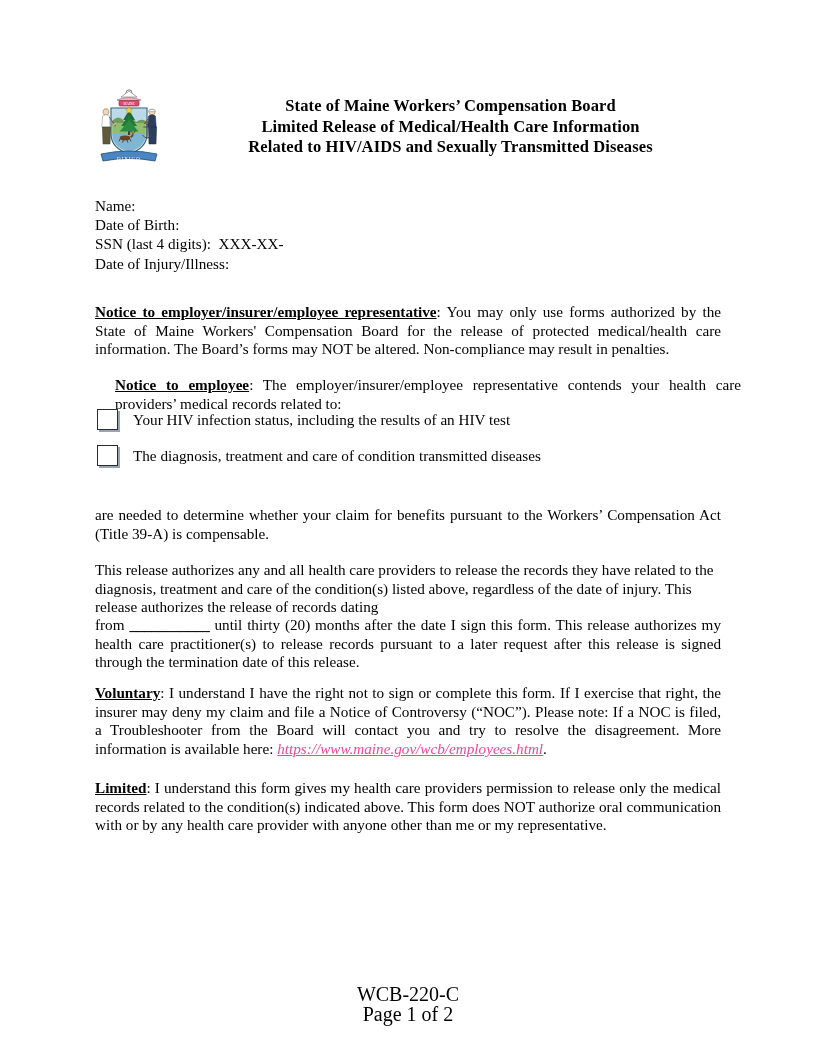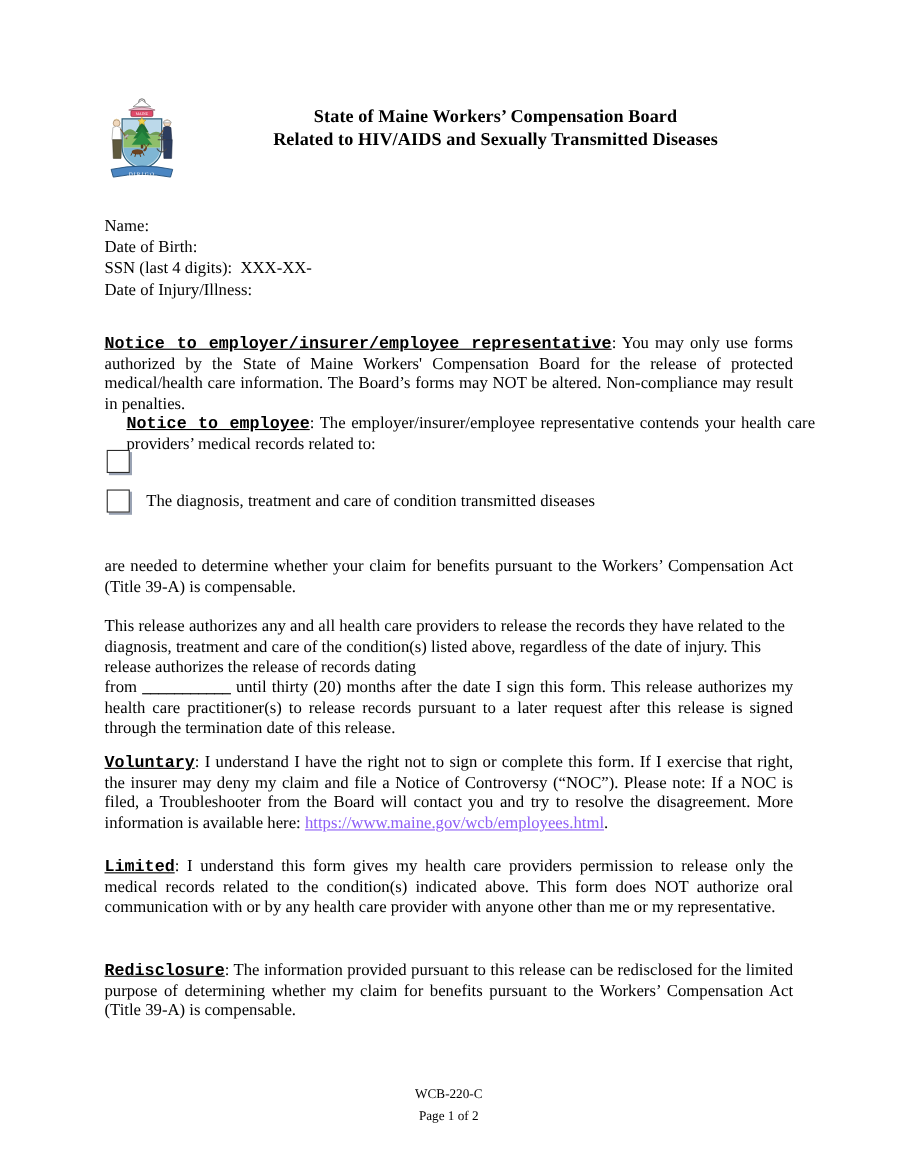--- a/index.html
+++ b/index.html
@@ -70,21 +70,20 @@
     left: 95px;
     width: 626px;
     font-size: 15.2px;
     line-height: 18.6px;
   }
   .just { text-align: justify; text-justify: inter-word; }
   .lead {
     font-weight: bold;
     text-decoration: underline;
     text-underline-offset: 1px;
-    font-family: Liberation Mono, monospace;
   }
 
   .p-notice-employer { top: 288px; }
   .p-notice-employee { top: 361px; margin-left: 20px; }
   .p-needed        { top: 491px; }
   .p-release-a     { top: 546px; }
   .p-release-b     { top: 601px; }
   .p-voluntary     { top: 669px; }
   .p-limited       { top: 764px; }
   .p-redisclosure  { top: 858px; }
@@ -113,35 +112,36 @@
     position: absolute;
     left: 38px;
     top: 1px;
     font-size: 15.2px;
     line-height: 19px;
     white-space: nowrap;
   }
 
   
   .link {
-    color: #8b5cf6;
+    color: #ec4899;
     text-decoration: underline;
     text-underline-offset: 1px;
+    font-style: italic;
   }
 
   .blank-line { letter-spacing: -0.3px; font-weight: bold; }
 
   
   .footer {
     position: absolute;
     left: 0;
     top: 984px;
     width: 816px;
     text-align: center;
-    font-size: 12px;
+    font-size: 20px;
     line-height: 20px;
   }
   .footer div { display: block; }
 </style>
 </head>
 <body>
 
 <div class="page">
 
   <div class="header">
@@ -210,54 +210,55 @@
 
         <g>
           <path d="M6 66 q28 -6 56 0 l-2 7 q-26 -5 -52 0 Z" fill="#4b86c2" stroke="#1f4b75" stroke-width="0.8"></path>
           <text x="34" y="71.6" font-size="5" fill="#ffffff" text-anchor="middle" letter-spacing="1.1" font-family="'Liberation Serif', serif">DIRIGO</text>
         </g>
       </svg>
     </div>
 
     <div class="title-block">
       <span class="title-line">State of Maine Workers’ Compensation Board</span>
+      <span class="title-line">Limited Release of Medical/Health Care Information</span>
       <span class="title-line">Related to HIV/AIDS and Sexually Transmitted Diseases</span>
     </div>
   </div>
 
   <div class="ident">
     <div>Name:</div>
     <div>Date of Birth:</div>
     <div>SSN (last 4 digits):  XXX-XX-</div>
     <div>Date of Injury/Illness:</div>
   </div>
 
   <p class="para just p-notice-employer"><span class="lead">Notice to employer/insurer/employee representative</span><span>:  You may only use forms authorized by the State of Maine Workers' Compensation Board for the release of protected medical/health care information.  The Board’s forms may NOT be altered.  Non-compliance may result in penalties.</span></p>
 
   <p class="para just p-notice-employee"><span class="lead">Notice to employee</span><span>:  The employer/insurer/employee representative contends your health care providers’ medical records related to:</span></p>
 
   <div class="cbrow cb-1">
     <span class="checkbox"></span>
+    <span class="cblabel">Your HIV infection status, including the results of an HIV test</span>
   </div>
 
   <div class="cbrow cb-2">
     <span class="checkbox"></span>
     <span class="cblabel">The diagnosis, treatment and care of condition transmitted diseases</span>
   </div>
 
   <p class="para just p-needed">are needed to determine whether your claim for benefits pursuant to the Workers’ Compensation Act (Title 39-A) is compensable.</p>
 
   <p class="para p-release-a">This release authorizes any and all health care providers to release the records they have related to the diagnosis, treatment and care of the condition(s) listed above, regardless of the date of injury.  This release authorizes the release of records dating</p>
 
   <p class="para just p-release-b"><span>from </span><span class="blank-line">___________</span><span> until thirty (20) months after the date I sign this form. This release authorizes my health care practitioner(s) to release records pursuant to a later request after this release is signed through the termination date of this release.</span></p>
 
   <p class="para just p-voluntary"><span class="lead">Voluntary</span><span>: I understand I have the right not to sign or complete this form.  If I exercise that right, the insurer may deny my claim and file a Notice of Controversy (“NOC”).  Please note:  If a NOC is filed, a Troubleshooter from the Board will contact you and try to resolve the disagreement. More information is available here:  </span><a class="link" href="#">https://www.maine.gov/wcb/employees.html</a><span>.</span></p>
 
   <p class="para just p-limited"><span class="lead">Limited</span><span>: I understand this form gives my health care providers permission to release only the medical records related to the  condition(s) indicated above. This form does NOT authorize oral communication with or by any health care provider with anyone other than me or my representative.</span></p>
 
-  <p class="para just p-redisclosure"><span class="lead">Redisclosure</span><span>: The information provided pursuant to this release can be redisclosed for the limited purpose of determining whether my claim for benefits pursuant to the Workers’ Compensation Act (Title 39-A) is compensable.</span></p>
 
   <div class="footer">
     <div>WCB-220-C</div>
     <div>Page 1 of 2</div>
   </div>
 
 </div>
 
 </body></html>

